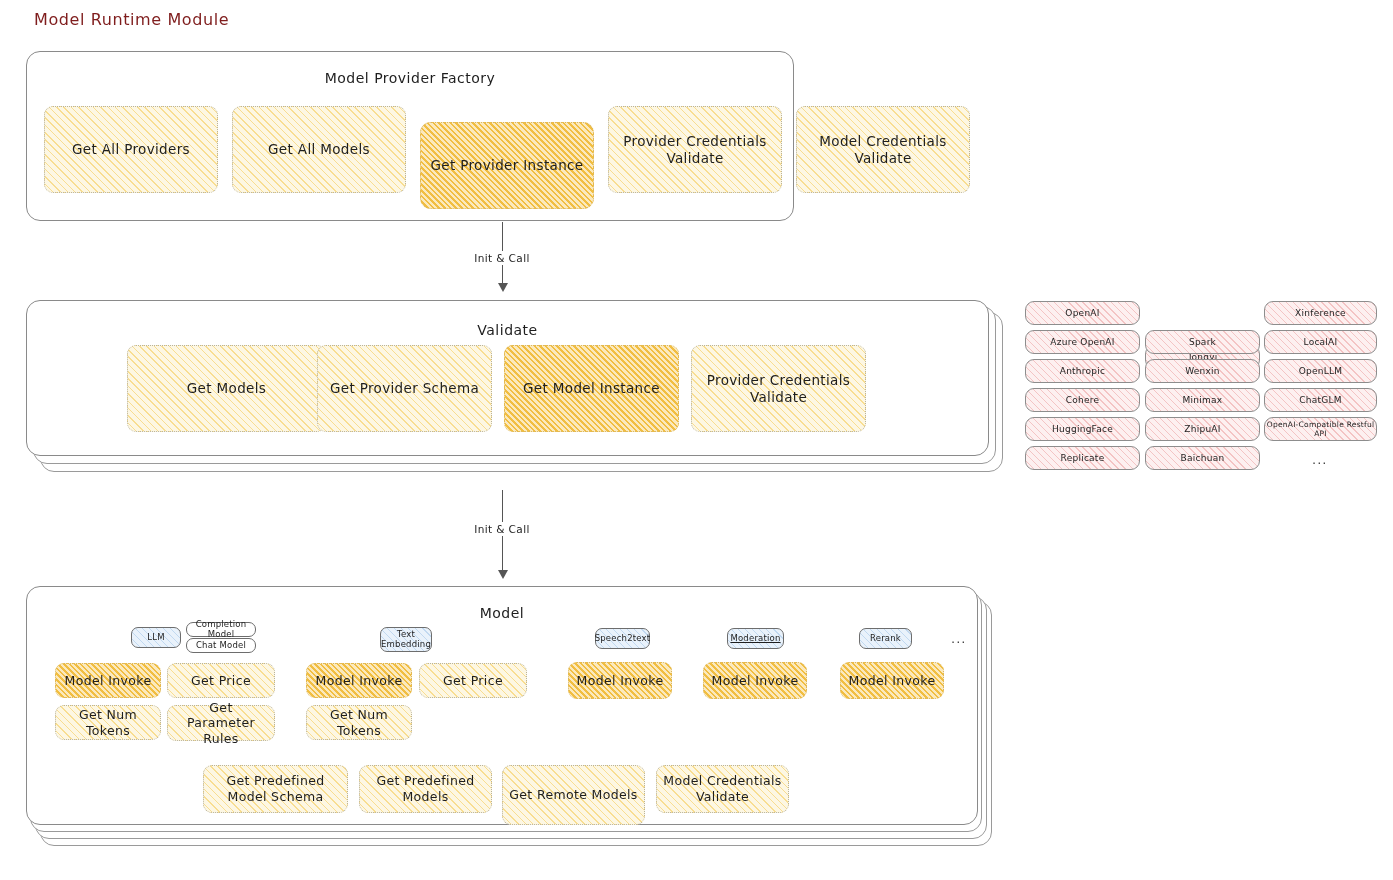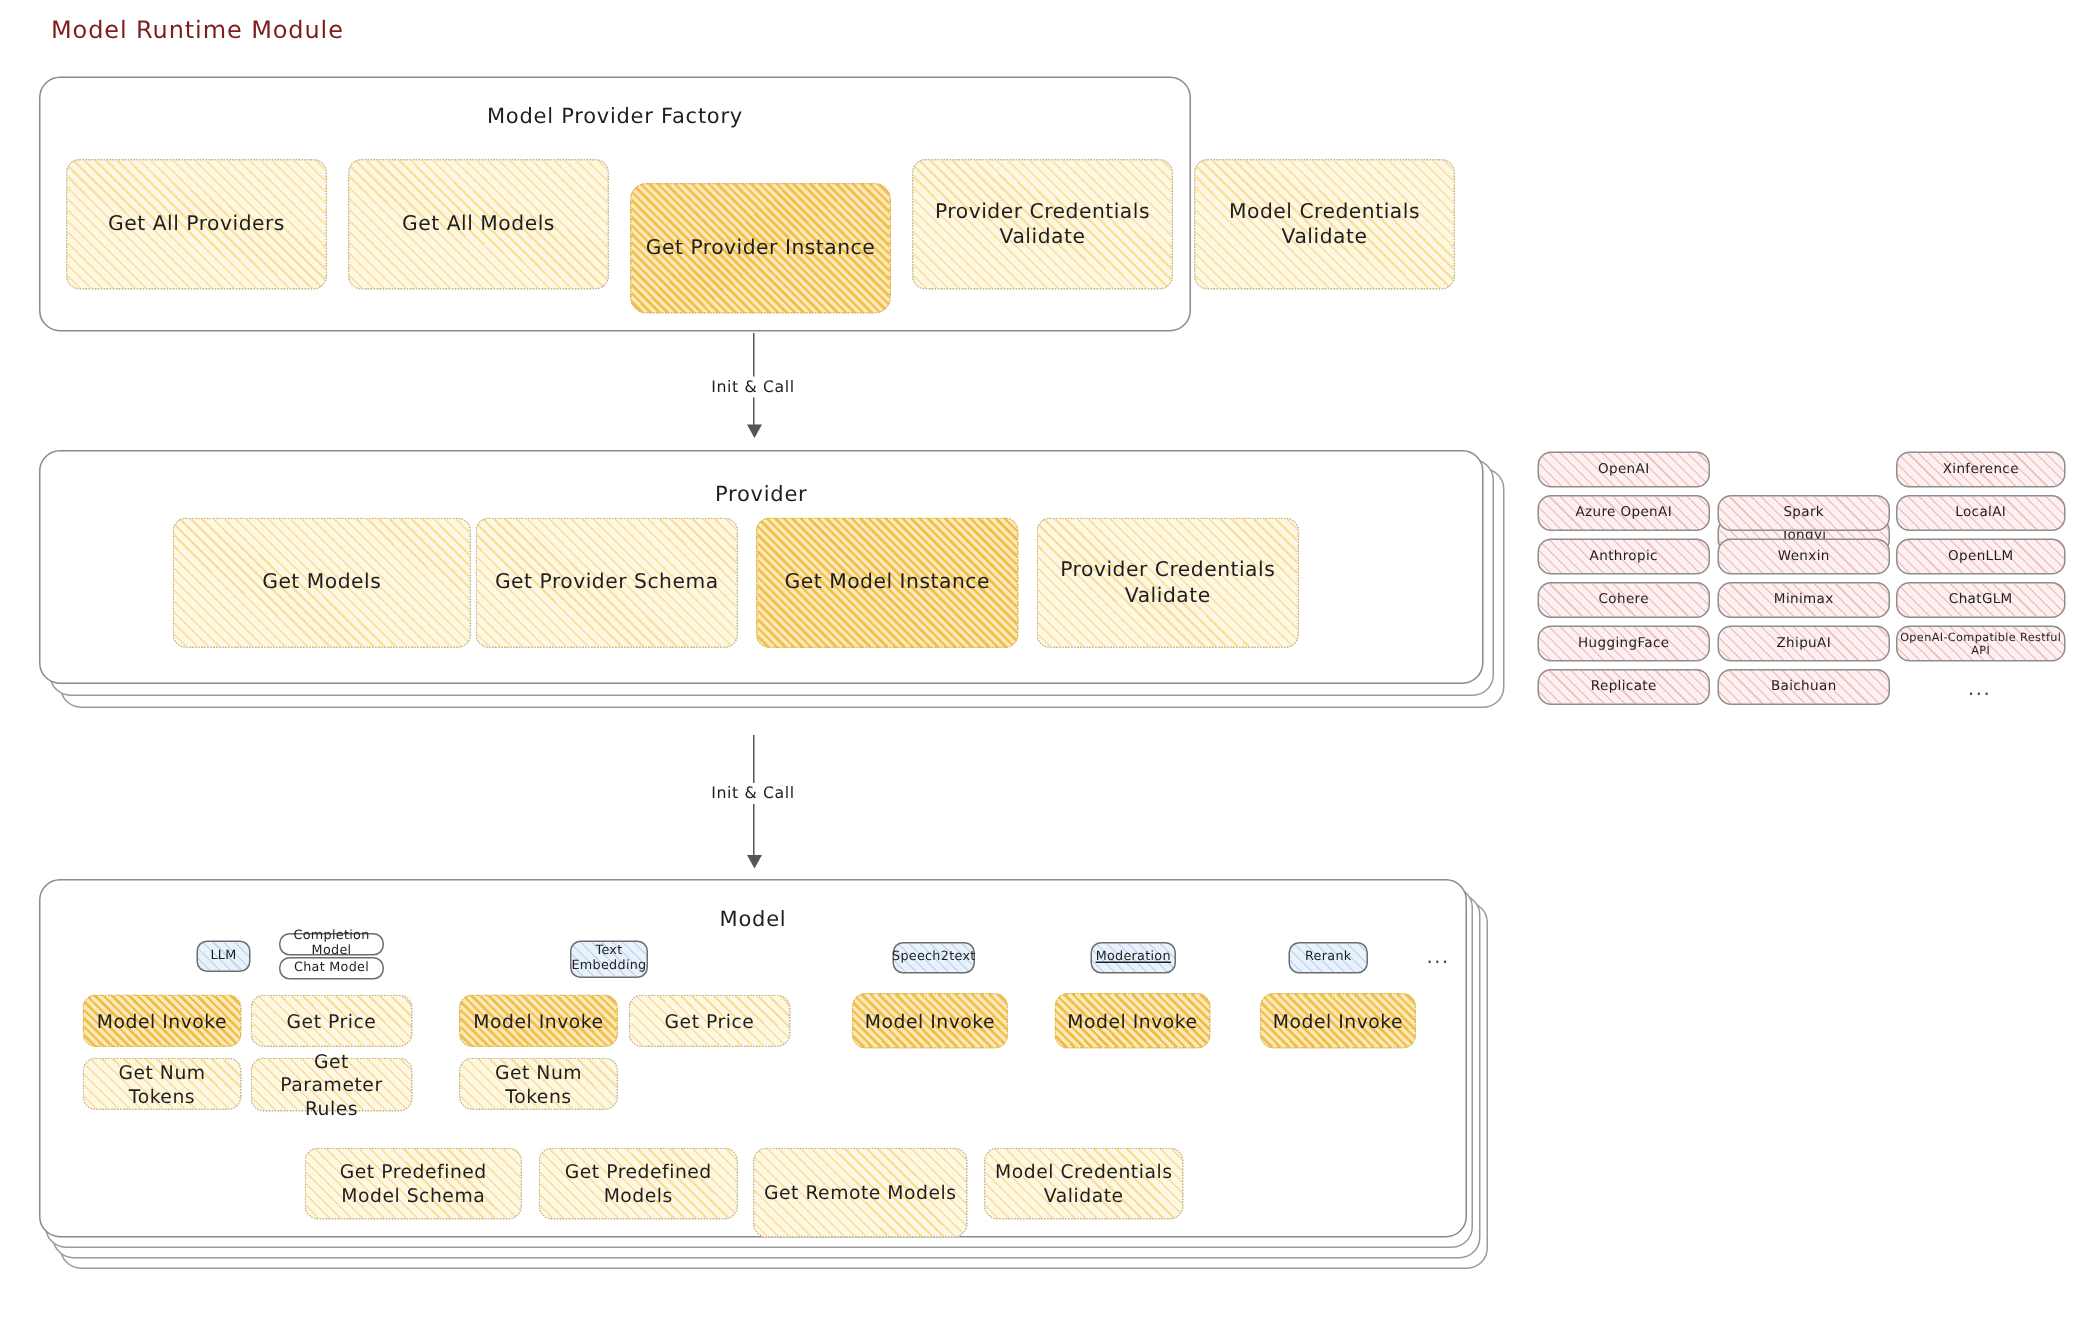--- a/index.html
+++ b/index.html
@@ -152,24 +152,24 @@
   <div class="chip big" style="left:608px; top:106px; width:174px; height:87px;">Provider Credentials Validate</div>
   <div class="chip big" style="left:796px; top:106px; width:174px; height:87px;">Model Credentials Validate</div>
 
   <div class="arrow-line" style="left:502px; top:222px; height:66px;"></div>
   <div class="arrow-head" style="left:498px; top:283px;"></div>
   <div class="arrow-label" style="left:502px; top:251px;">Init &amp; Call</div>
 
   <div class="deck" style="left:40px; top:312px; width:963px; height:160px;"></div>
   <div class="deck" style="left:33px; top:306px; width:963px; height:158px;"></div>
   <div class="panel" style="left:26px; top:300px; width:963px; height:156px;">
-    <div class="panel-title" style="top:21px;">Provider</div>
+    <div class="panel-title" style="top:21px;">Validate</div>
   </div>
 
-  <div class="chip big" style="left:115px; top:345px; width:199px; height:87px;">Get Models</div>
+  <div class="chip big" style="left:127px; top:345px; width:199px; height:87px;">Get Models</div>
   <div class="chip big" style="left:317px; top:345px; width:175px; height:87px;">Get Provider Schema</div>
   <div class="chip big hl" style="left:504px; top:345px; width:175px; height:87px;">Get Model Instance</div>
   <div class="chip big" style="left:691px; top:345px; width:175px; height:87px;">Provider Credentials Validate</div>
 
   <div class="pill" style="left:1025px; top:301px; width:115px; height:24px;">OpenAI</div>
   <div class="pill" style="left:1025px; top:330px; width:115px; height:24px;">Azure OpenAI</div>
   <div class="pill" style="left:1025px; top:359px; width:115px; height:24px;">Anthropic</div>
   <div class="pill" style="left:1025px; top:388px; width:115px; height:24px;">Cohere</div>
   <div class="pill" style="left:1025px; top:417px; width:115px; height:24px;">HuggingFace</div>
   <div class="pill" style="left:1025px; top:446px; width:115px; height:24px;">Replicate</div>
@@ -192,21 +192,21 @@
   <div class="arrow-head" style="left:498px; top:570px;"></div>
   <div class="arrow-label" style="left:502px; top:522px;">Init &amp; Call</div>
 
   <div class="deck" style="left:40px; top:601px; width:952px; height:245px;"></div>
   <div class="deck" style="left:35px; top:596px; width:952px; height:243px;"></div>
   <div class="deck" style="left:30px; top:591px; width:952px; height:241px;"></div>
   <div class="panel" style="left:26px; top:586px; width:952px; height:239px;">
     <div class="panel-title" style="top:18px;">Model</div>
   </div>
 
-  <div class="badge" style="left:131px; top:627px; width:36px; height:21px;">LLM</div>
+  <div class="badge" style="left:131px; top:627px; width:50px; height:21px;">LLM</div>
   <div class="badge plain" style="left:186px; top:622px; width:70px; height:15px;">Completion Model</div>
   <div class="badge plain" style="left:186px; top:638px; width:70px; height:15px;">Chat Model</div>
 
   <div class="badge" style="left:380px; top:627px; width:52px; height:25px;">Text Embedding</div>
 
   <div class="badge" style="left:595px; top:628px; width:55px; height:21px;">Speech2text</div>
 
   <div class="badge" style="left:727px; top:628px; width:57px; height:21px;text-decoration:underline;">Moderation</div>
 
   <div class="badge" style="left:859px; top:628px; width:53px; height:21px;">Rerank</div>

